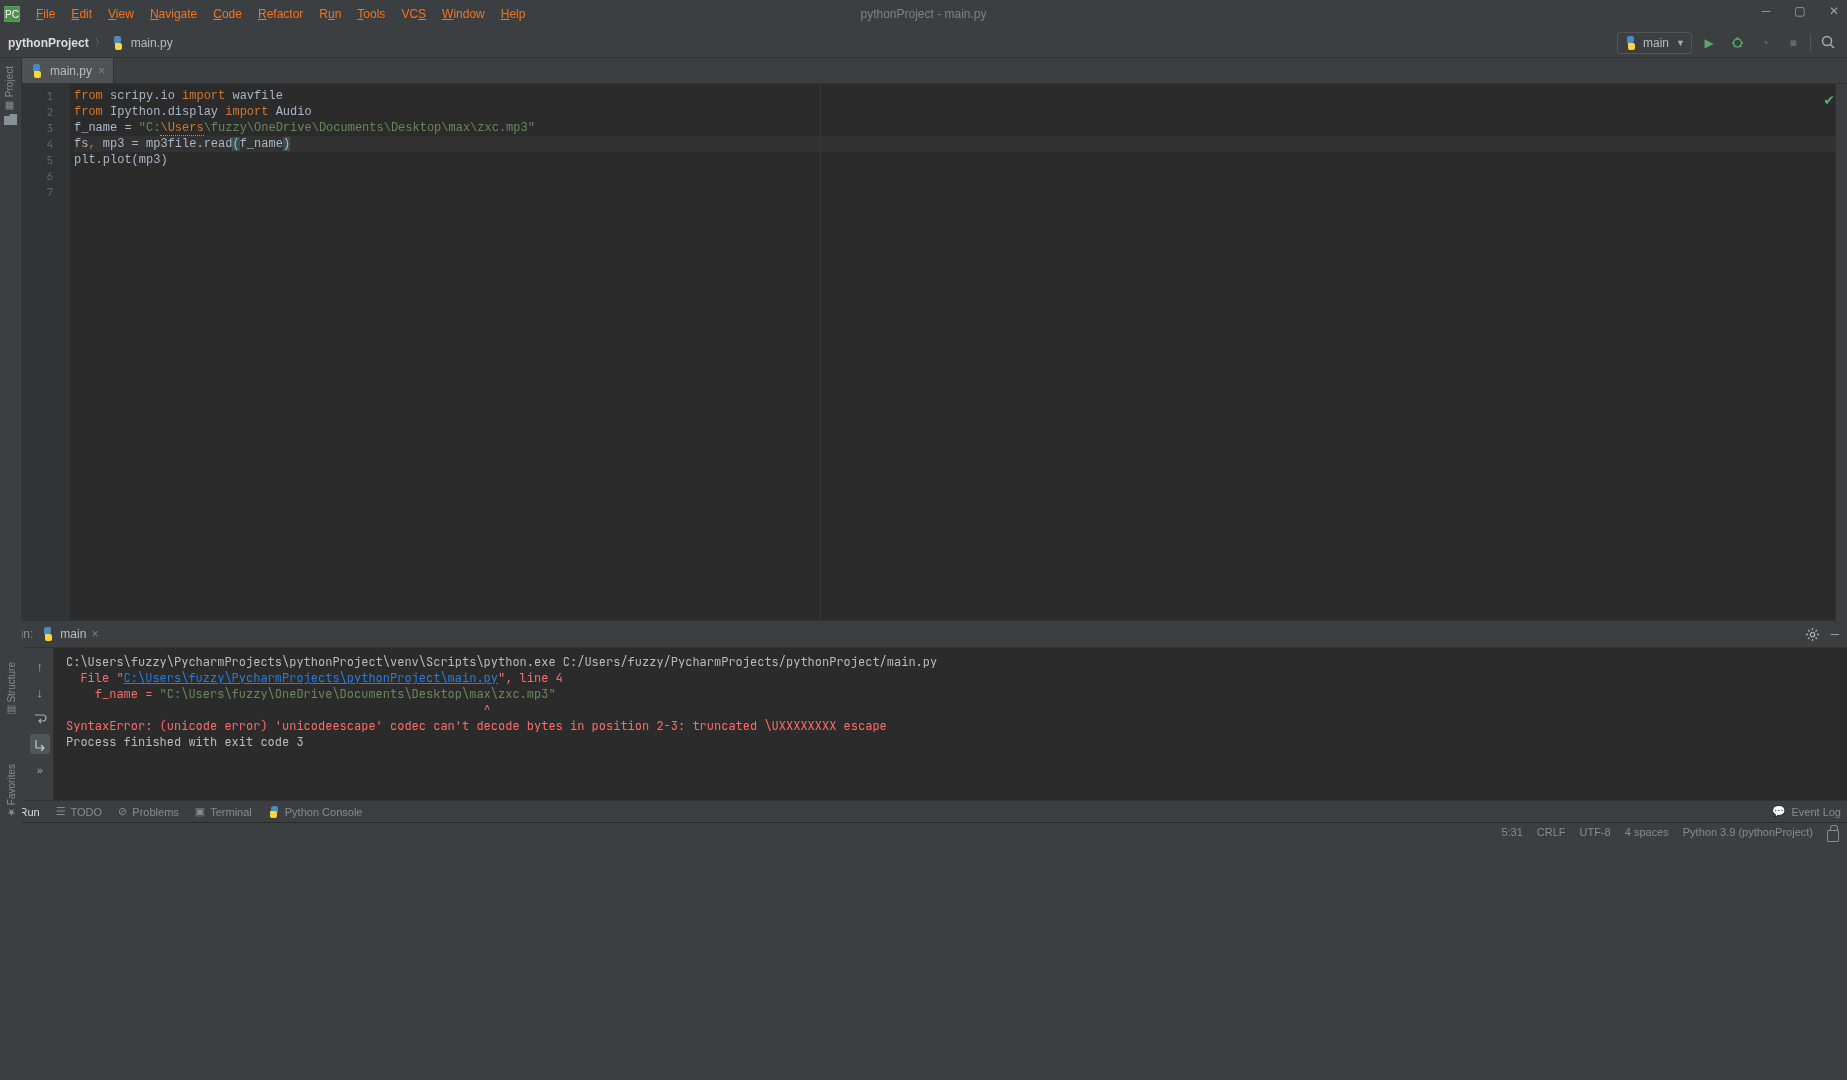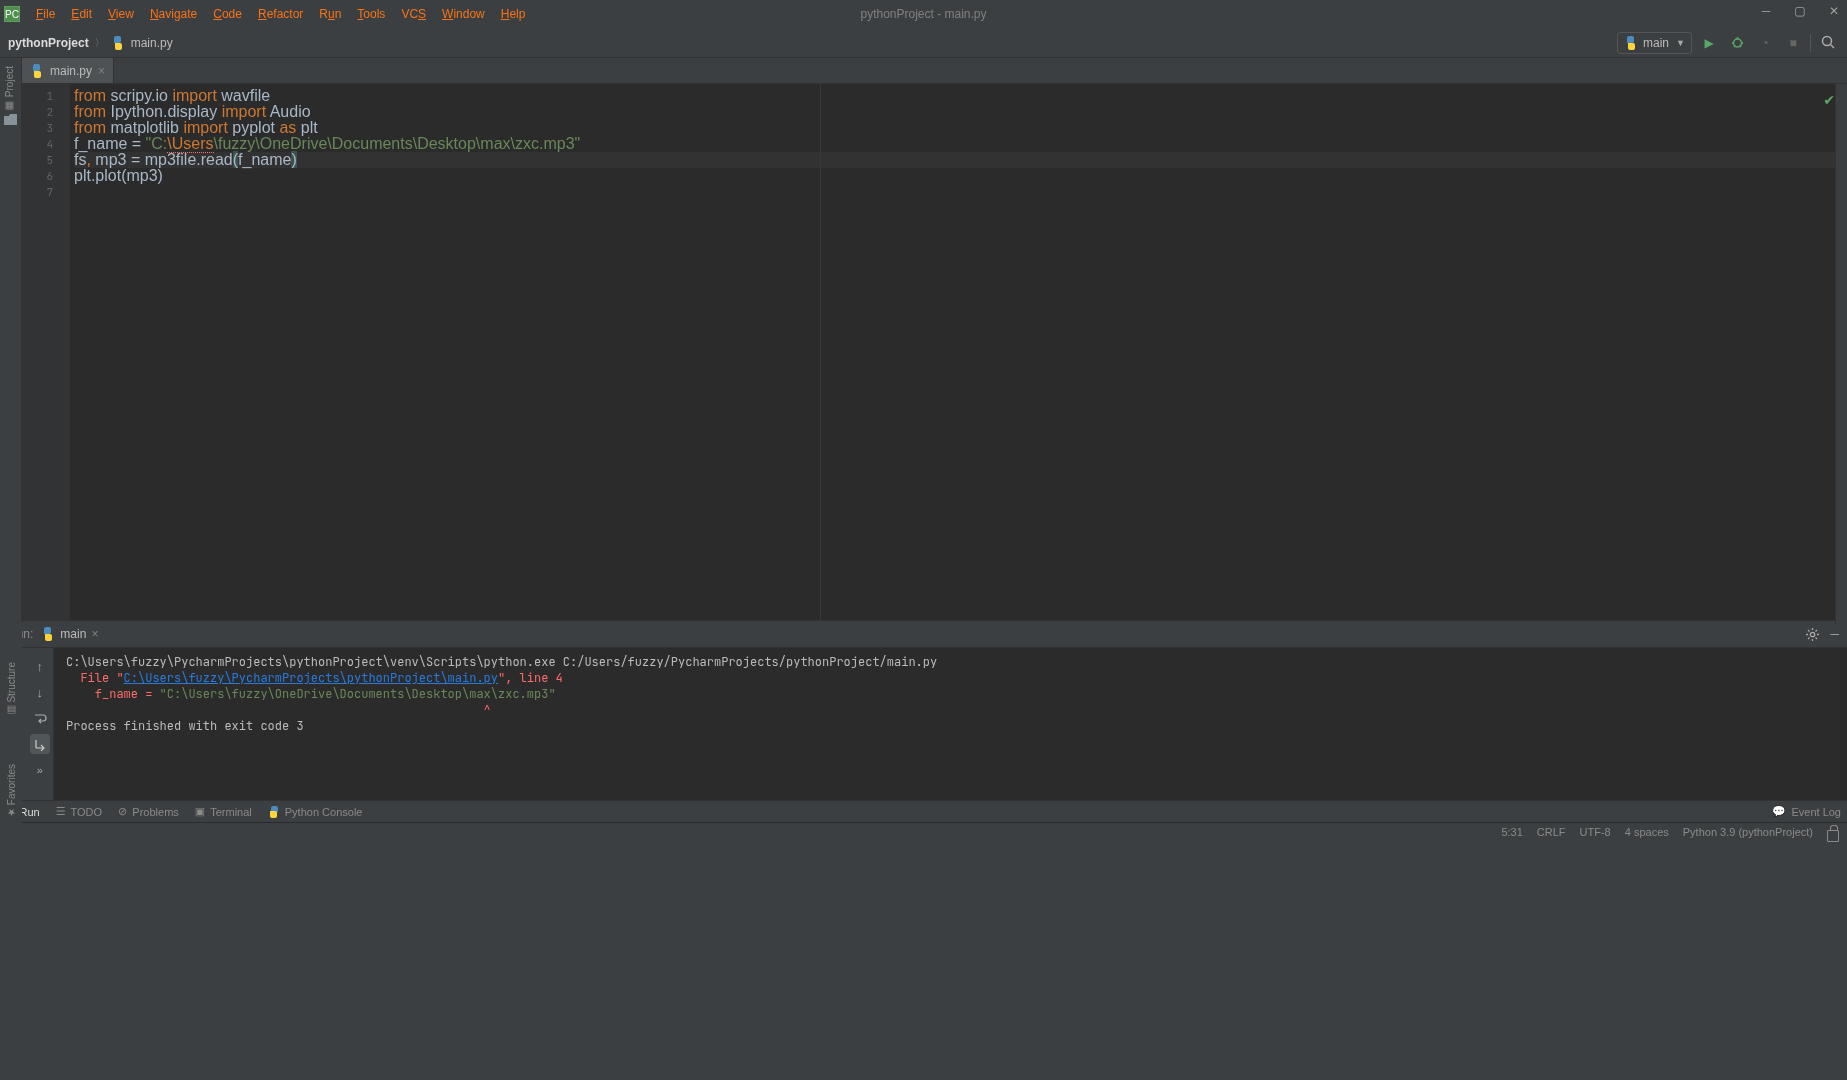--- a/index.html
+++ b/index.html
@@ -22,21 +22,21 @@
 .bug-green{color:#59a869}
 .main-area{display:flex;height:562px}
 .left-gutter{width:22px;background:#3c3f41;border-right:1px solid #323232;position:relative}
 .vtext{writing-mode:vertical-lr;transform:rotate(180deg);font-size:10px;color:#8a8a8a;position:absolute;top:8px;left:4px;display:flex;align-items:center;gap:4px}
 .tab-bar{height:26px;background:#3c3f41;display:flex;border-bottom:1px solid #323232}
 .editor-tab{background:#4e5254;padding:0 8px;display:flex;align-items:center;gap:6px;font-size:12px;color:#bbbbbb;border-right:1px solid #323232}
 .tab-close{color:#808080;font-size:12px;cursor:pointer}
 .editor-pane{flex:1;background:#2b2b2b;position:relative;display:flex}
 .gutter{width:48px;background:#313335;border-right:1px solid #323232;padding-top:4px}
 .line-no{height:16px;text-align:right;padding-right:16px;font-family:'JetBrains Mono',Consolas,monospace;font-size:11px;color:#606366;line-height:16px}
-.code-area{flex:1;padding:4px 0 0 4px;font-family:Liberation Sans, sans-serif;font-size:16px;line-height:16px;position:relative}
+.code-area{flex:1;padding:4px 0 0 4px;font-family:Liberation Mono, monospace;font-size:12px;line-height:16px;position:relative}
 .code-line{height:16px;white-space:pre}
 .kw{color:#cc7832}
 .id{color:#a9b7c6}
 .str{color:#6a8759}
 .esc{color:#cc7832}
 .bi{color:#8888c6}
 .err-underline{border-bottom:1px dotted #ff6b68}
 .paren-hl{background:#3b514d}
 .right-margin-line{position:absolute;left:750px;top:0;bottom:0;width:1px;background:#3a3a3a}
 .check-icon{position:absolute;right:12px;top:8px;color:#59a869;font-size:14px}
@@ -164,21 +164,20 @@
         <div class="line-no">3</div>
         <div class="line-no">4</div>
         <div class="line-no">5</div>
         <div class="line-no">6</div>
         <div class="line-no">7</div>
       </div>
       <div class="code-area">
         <div class="right-margin-line"></div>
         <div class="code-line"><span class="kw">from</span> <span class="id">scripy.io</span> <span class="kw">import</span> <span class="id">wavfile</span></div>
         <div class="code-line"><span class="kw">from</span> <span class="id">Ipython.display</span> <span class="kw">import</span> <span class="id">Audio</span></div>
-        <div class="code-line"><span class="kw">from</span> <span class="id">matplotlib</span> <span class="kw">import</span> <span class="id">pyplot</span> <span class="kw">as</span> <span class="id">plt</span></div>
         <div class="code-line"><span class="id">f_name</span><span class="id"> = </span><span class="str">"C:</span><span class="esc err-underline">\Users</span><span class="str">\fuzzy\OneDrive\Documents\Desktop\max\zxc.mp3"</span></div>
         <div class="code-line" style="background:#323232"><span class="id">fs</span><span class="kw">, </span><span class="id">mp3</span><span class="id"> = mp3file.read</span><span class="id paren-hl">(</span><span class="id">f_name</span><span class="id paren-hl">)</span></div>
         <div class="code-line"><span class="id">plt.plot(mp3)</span></div>
       </div>
       <div class="check-icon">✔</div>
     </div>
   </div>
 </div>
 
 <div class="right-scroll-track"></div>
@@ -243,20 +242,21 @@
         </div>
         <div class="tb-icon" style="font-size:11px">»</div>
       </div>
     </div>
   </div>
   <div class="run-output">
     <div class="out-line">C:\Users\fuzzy\PycharmProjects\pythonProject\venv\Scripts\python.exe C:/Users/fuzzy/PycharmProjects/pythonProject/main.py</div>
     <div class="out-line"><span class="out-err">  File "</span><span class="out-link">C:\Users\fuzzy\PycharmProjects\pythonProject\main.py</span><span class="out-err">", line 4</span></div>
     <div class="out-line"><span class="out-err">    f_name = </span><span class="out-str">"C:\Users\fuzzy\OneDrive\Documents\Desktop\max\zxc.mp3"</span></div>
     <div class="out-line out-err">                                                          ^</div>
+    <div class="out-line out-err">SyntaxError: (unicode error) 'unicodeescape' codec can't decode bytes in position 2-3: truncated \UXXXXXXXX escape</div>
     <div class="out-line"></div>
     <div class="out-line">Process finished with exit code 3</div>
   </div>
 </div>
 
 <div style="position:absolute;left:0;top:654px;width:22px;height:144px;background:#3c3f41;display:flex;flex-direction:column;align-items:center;gap:48px;padding-top:8px">
   <div class="side-vtext">
       <span>▤</span>
       <span>Structure</span>
     </div>

